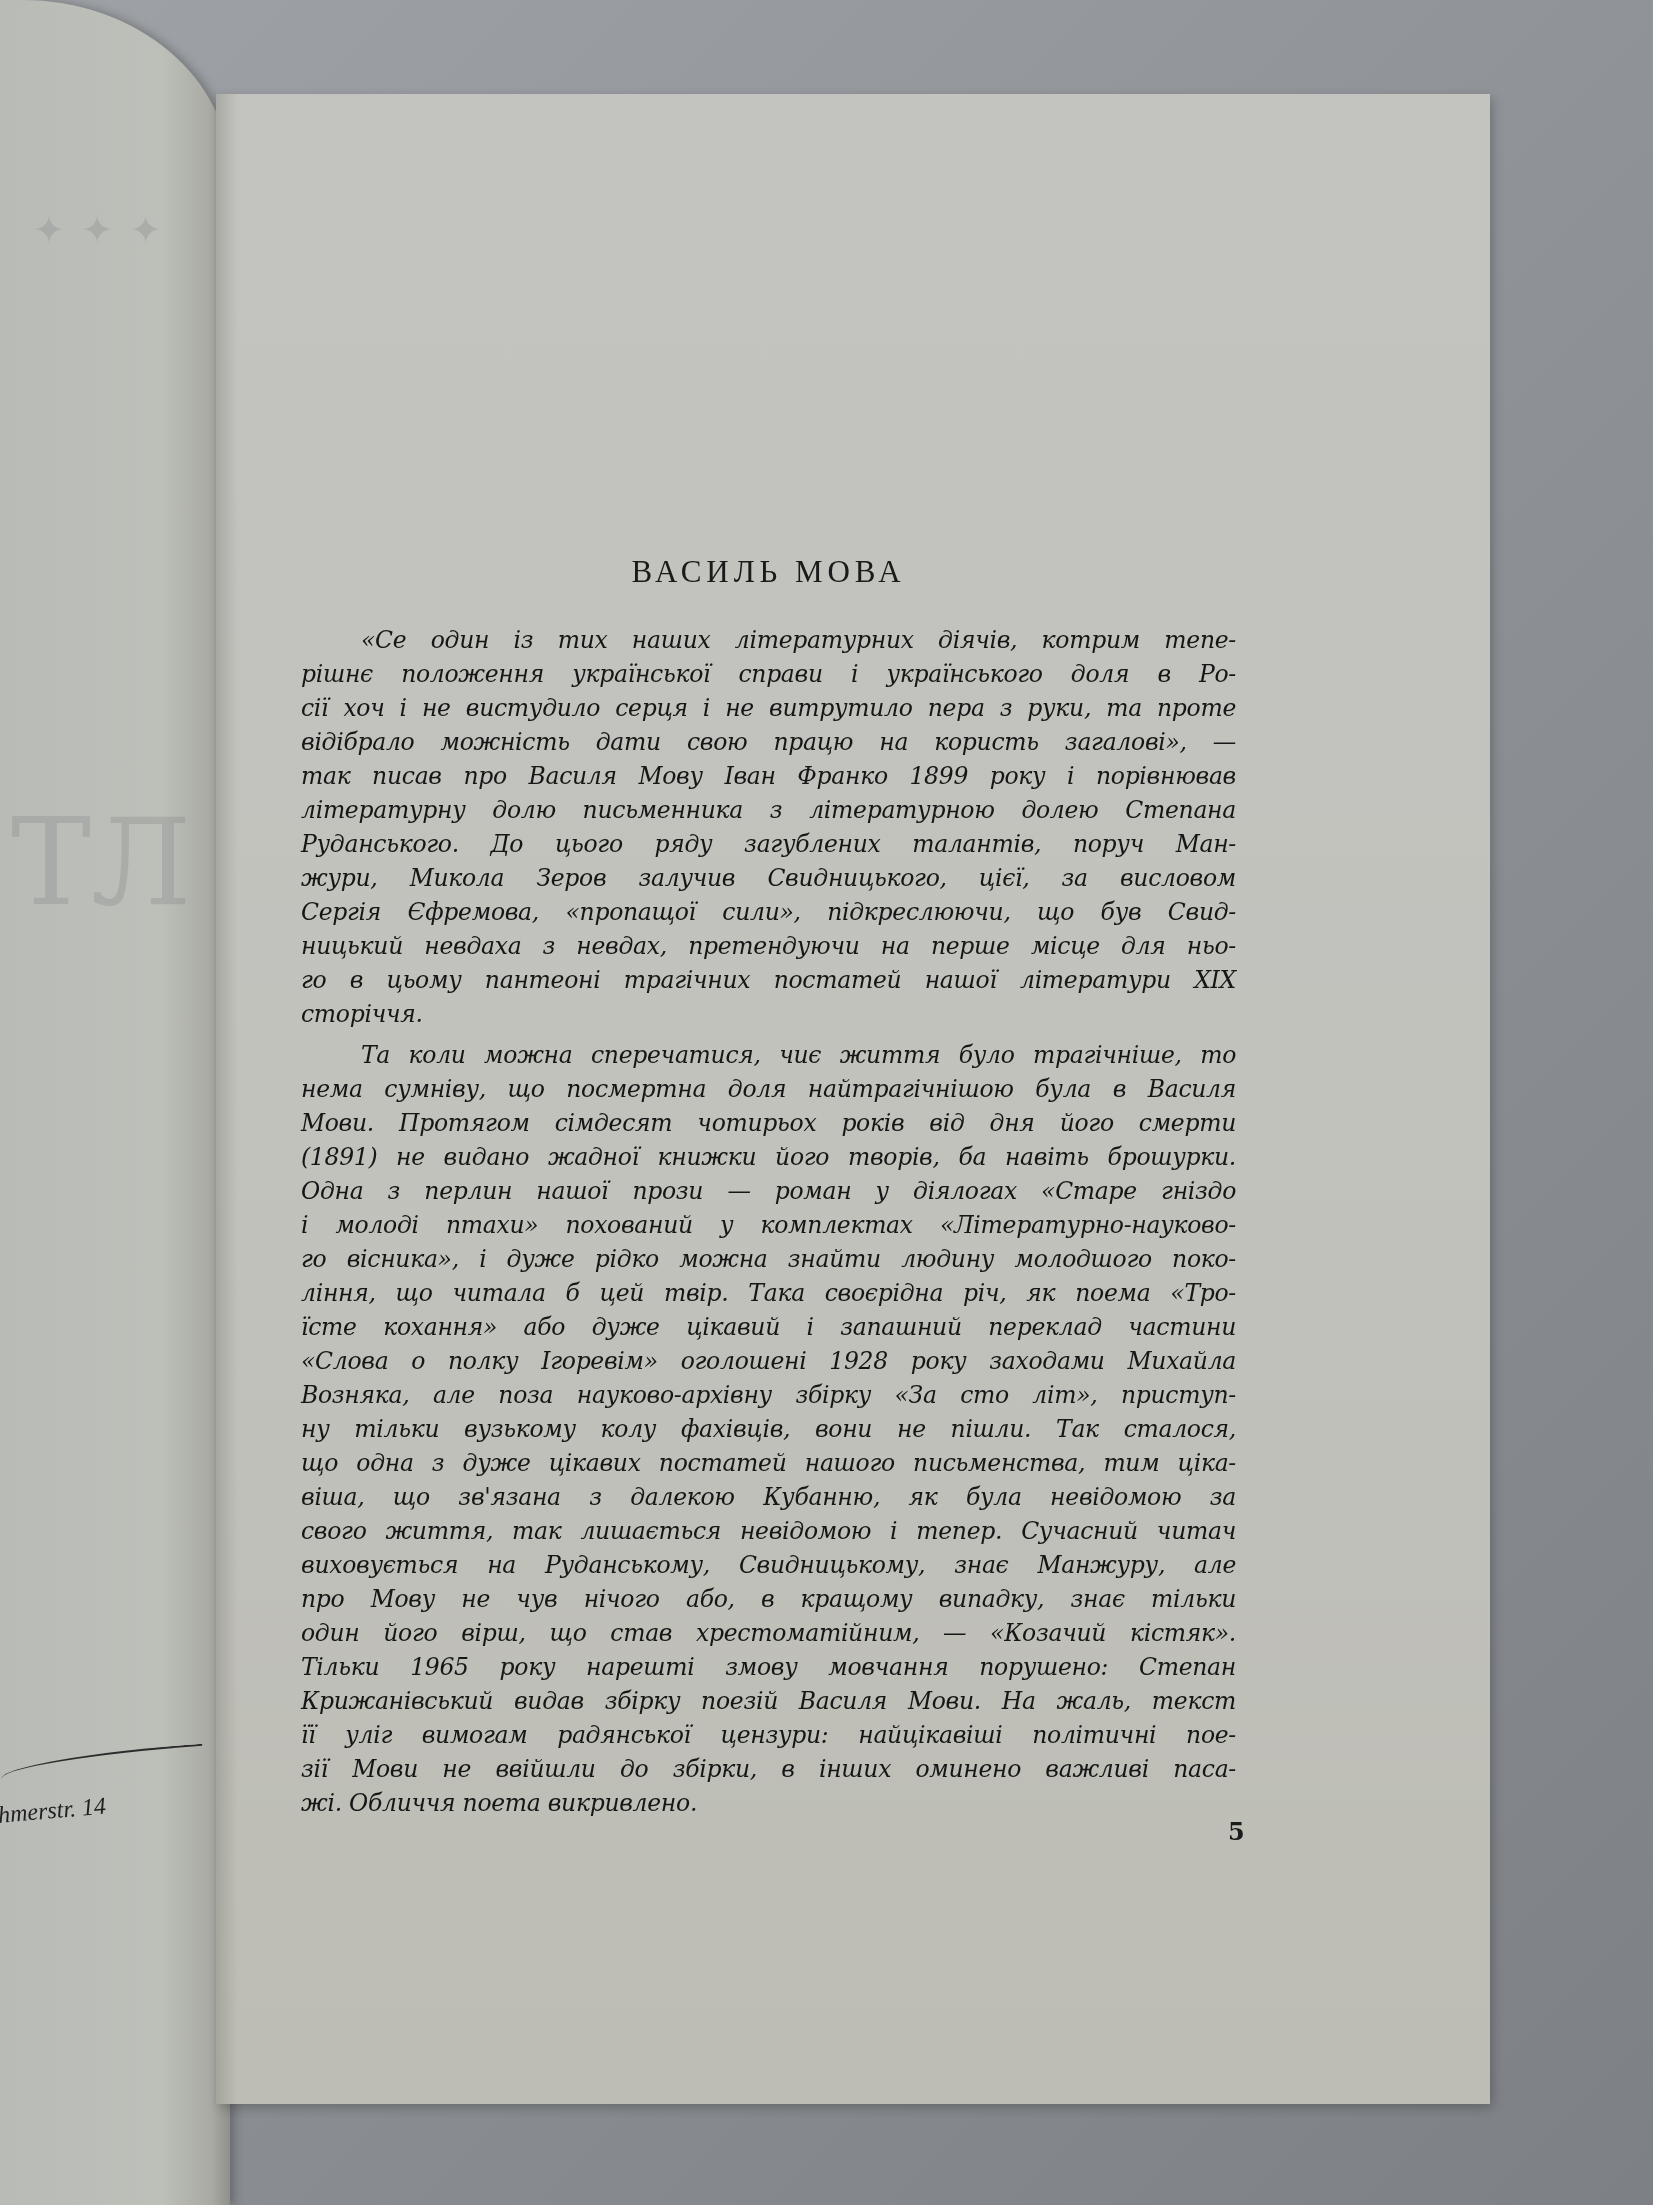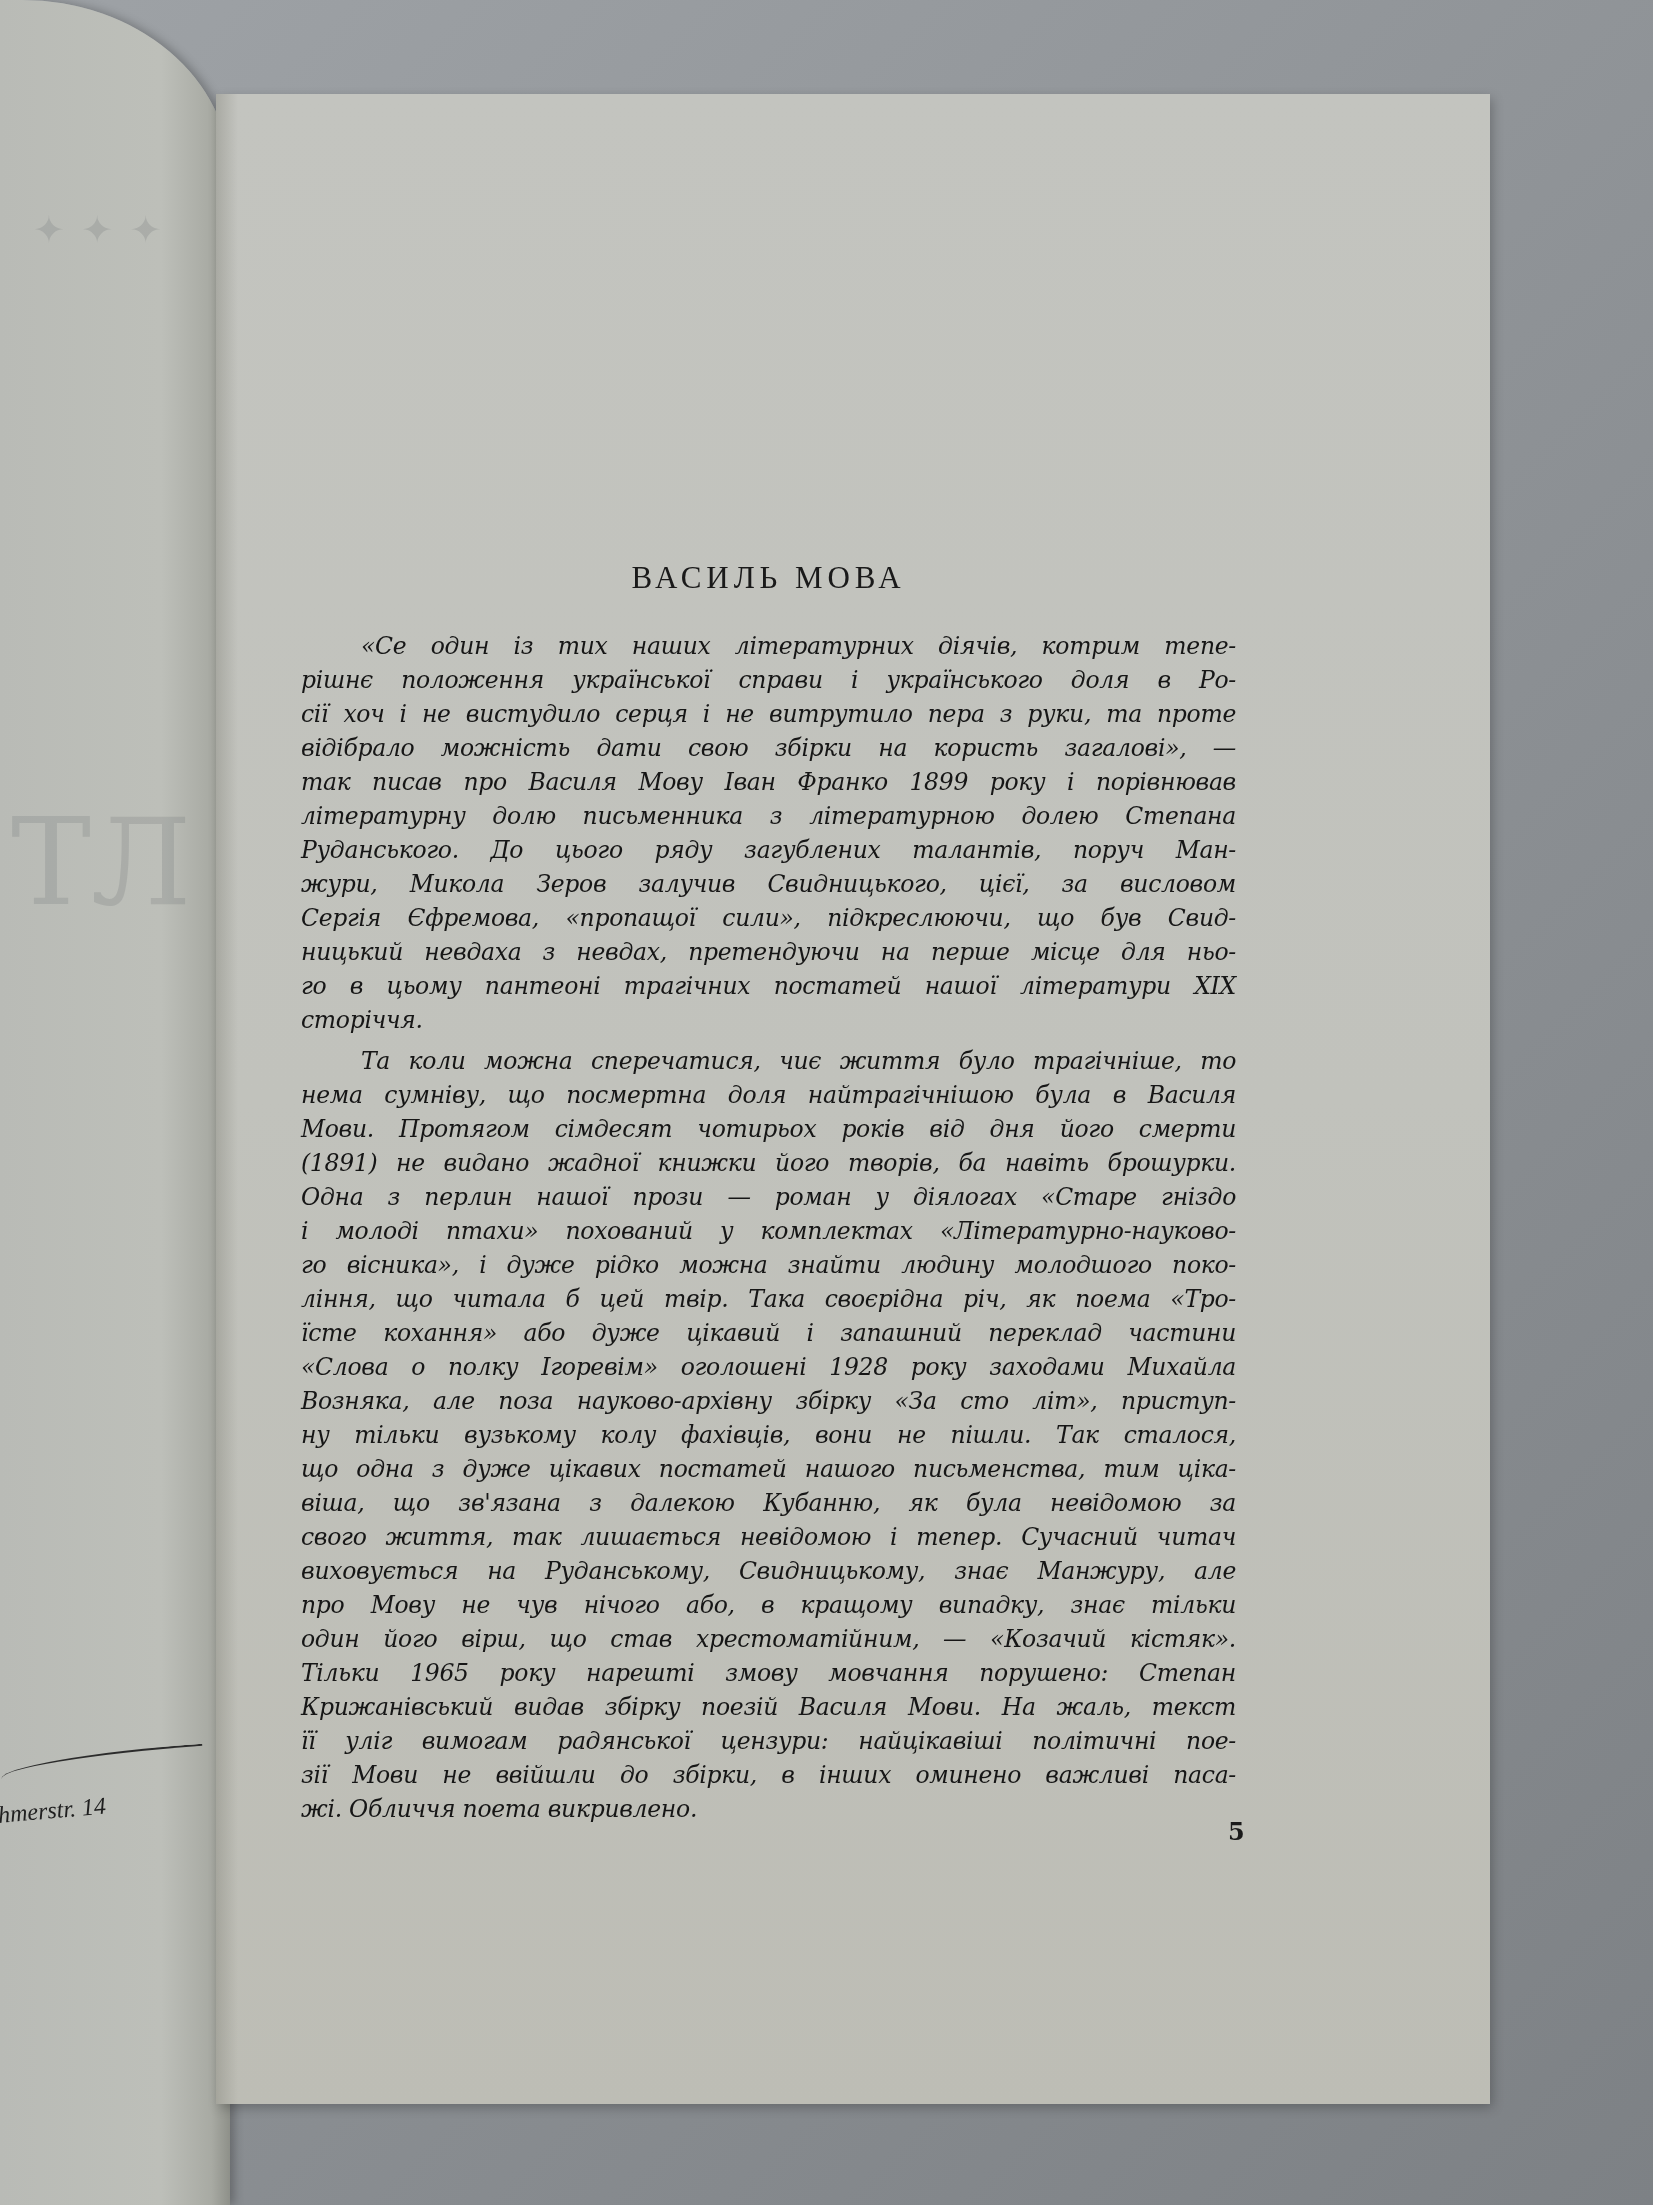--- a/index.html
+++ b/index.html
@@ -87,21 +87,21 @@
       left: 85px;
       top: 454px;
       width: 935px;
     }
     .chapter-title {
       text-align: center;
       font-family: "Liberation Serif", serif;
       font-size: 31px;
       letter-spacing: 4.9px;
       color: #1a1a1a;
-      margin: 12px 0 33px 0;
+      margin: 6px 0 33px 0;
       font-weight: normal;
     }
     .para {
       font-family: "DejaVu Serif", serif;
       font-size: 23.5px;
       line-height: 34px;
       color: #161616;
       text-align: justify;
       margin: 0 0 6.6px 0;
       hyphens: manual;
@@ -141,21 +141,21 @@
 <div class="left-footer">hmerstr. 14</div>
 
 <div class="page">
   <div class="content">
     <h1 class="chapter-title">ВАСИЛЬ МОВА</h1>
 
     <div class="para">
       <span class="line indent">«Се один із тих наших літературних діячів, котрим тепе-</span>
       <span class="line">рішнє положення української справи і українського доля в Ро-</span>
       <span class="line">сії хоч і не вистудило серця і не витрутило пера з руки, та проте</span>
-      <span class="line">відібрало можність дати свою збірки на користь загалові», —</span>
+      <span class="line">відібрало можність дати свою працю на користь загалові», —</span>
       <span class="line">так писав про Василя Мову Іван Франко 1899 року і порівнював</span>
       <span class="line">літературну долю письменника з літературною долею Степана</span>
       <span class="line">Руданського. До цього ряду загублених талантів, поруч Ман-</span>
       <span class="line">жури, Микола Зеров залучив Свидницького, цієї, за висловом</span>
       <span class="line">Сергія Єфремова, «пропащої сили», підкреслюючи, що був Свид-</span>
       <span class="line">ницький невдаха з невдах, претендуючи на перше місце для ньо-</span>
       <span class="line">го в цьому пантеоні трагічних постатей нашої літератури XIX</span>
       <span class="line last">сторіччя.</span>
     </div>
 

